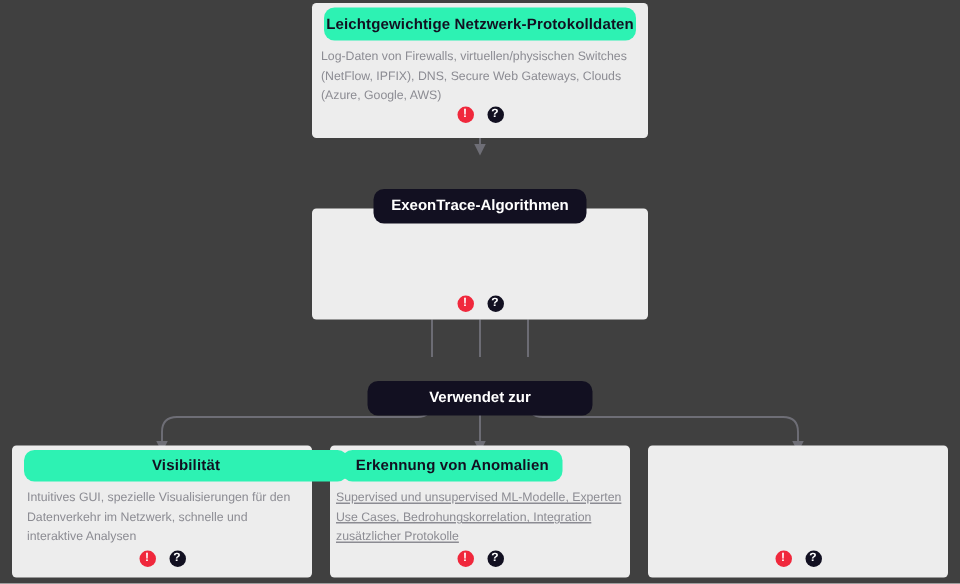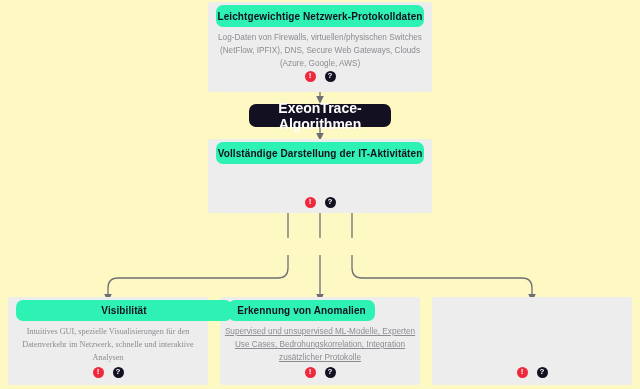--- a/index.html
+++ b/index.html
@@ -5,21 +5,21 @@
   * { box-sizing: border-box; margin: 0; padding: 0; }
   html, body {
     width: 640px; height: 389px;
     background: #e6e6e6;
     font-family: "Liberation Sans", sans-serif;
     overflow: hidden;
   }
   #stage {
     position: relative;
     width: 640px; height: 389px;
-    background: #fef9c3;
+    background: #404040;
   }
   svg.wires {
     position: absolute; left: 0; top: 0;
     width: 640px; height: 389px;
     pointer-events: none;
     z-index: 1;
   }
   .card {
     position: absolute;
     background: #ededed;
@@ -38,21 +38,20 @@
     justify-content: center;
     text-align: center;
     letter-spacing: .1px;
     z-index: 3;
   }
   .desc {
     position: absolute;
     color: #8c8c93;
     font-size: 8.2px;
     line-height: 13px;
-    text-align: center;
     z-index: 3;
   }
   .icons {
     position: absolute;
     display: flex;
     gap: 9px;
     align-items: center;
     justify-content: center;
     z-index: 4;
   }
@@ -66,24 +65,24 @@
     font-family: "Liberation Sans", sans-serif;
   }
   .ico.alert { background: #f0283c; }
   .ico.help  { background: #121021; }
   .darkbox {
     position: absolute;
     background: #121021;
     border-radius: 7px;
     color: #ffffff;
     font-weight: bold;
-    font-size: 14px;
+    font-size: 10px;
     display: flex; align-items: center; justify-content: center;
-    text-align: center;
     z-index: 5;
+    margin-top: 22px;
   }
 </style>
 </head>
 <body>
 
 <div id="stage">
 
   <svg class="wires" viewBox="0 0 640 389">
     <defs>
       <marker id="arw" markerWidth="7" markerHeight="7" refX="3.2" refY="3" orient="auto">
@@ -108,30 +107,30 @@
   <div class="pill" style="left:216px; top:5px; width:208px; height:22px;">Leichtgewichtige Netzwerk-Protokolldaten</div>
   <div class="desc" style="left:214px; top:31px; width:212px;">Log-Daten von Firewalls, virtuellen/physischen Switches (NetFlow, IPFIX), DNS, Secure Web Gateways, Clouds (Azure, Google, AWS)</div>
   <div class="icons" style="left:296px; top:70px; width:48px; height:12px;">
     <span class="ico alert">!</span>
     <span class="ico help">?</span>
   </div>
 
   <div class="darkbox" style="left:249px; top:104px; width:142px; height:23px;">ExeonTrace-Algorithmen</div>
 
   <div class="card" style="left:208px; top:139px; width:224px; height:74px;"></div>
-  <div class="pill" style="left:216px; top:142px; width:208px; height:22px;">Vollständige Darstellung der IT-Aktivitäten</div>
   <div class="icons" style="left:296px; top:196px; width:48px; height:12px;">
     <span class="ico alert">!</span>
     <span class="ico help">?</span>
   </div>
 
+  <div class="darkbox" style="left:245px; top:232px; width:150px; height:23px;">Verwendet zur</div>
 
   <div class="card" style="left:8px; top:297px; width:200px; height:88px;"></div>
   <div class="pill" style="left:16px; top:300px; width:216px; height:21px;">Visibilität</div>
-  <div class="desc" style="left:18px; top:325px; width:180px;font-family:Liberation Serif, serif;">Intuitives GUI, spezielle Visualisierungen für den Datenverkehr im Netzwerk, schnelle und interaktive Analysen</div>
+  <div class="desc" style="left:18px; top:325px; width:180px;">Intuitives GUI, spezielle Visualisierungen für den Datenverkehr im Netzwerk, schnelle und interaktive Analysen</div>
   <div class="icons" style="left:84px; top:366px; width:48px; height:12px;">
     <span class="ico alert">!</span>
     <span class="ico help">?</span>
   </div>
 
   <div class="card" style="left:220px; top:297px; width:200px; height:88px;"></div>
   <div class="pill" style="left:228px; top:300px; width:147px; height:21px;">Erkennung von Anomalien</div>
   <div class="desc" style="left:224px; top:325px; width:192px;text-decoration:underline;">Supervised und unsupervised ML-Modelle, Experten Use Cases, Bedrohungskorrelation, Integration zusätzlicher Protokolle</div>
   <div class="icons" style="left:296px; top:366px; width:48px; height:12px;">
     <span class="ico alert">!</span>

